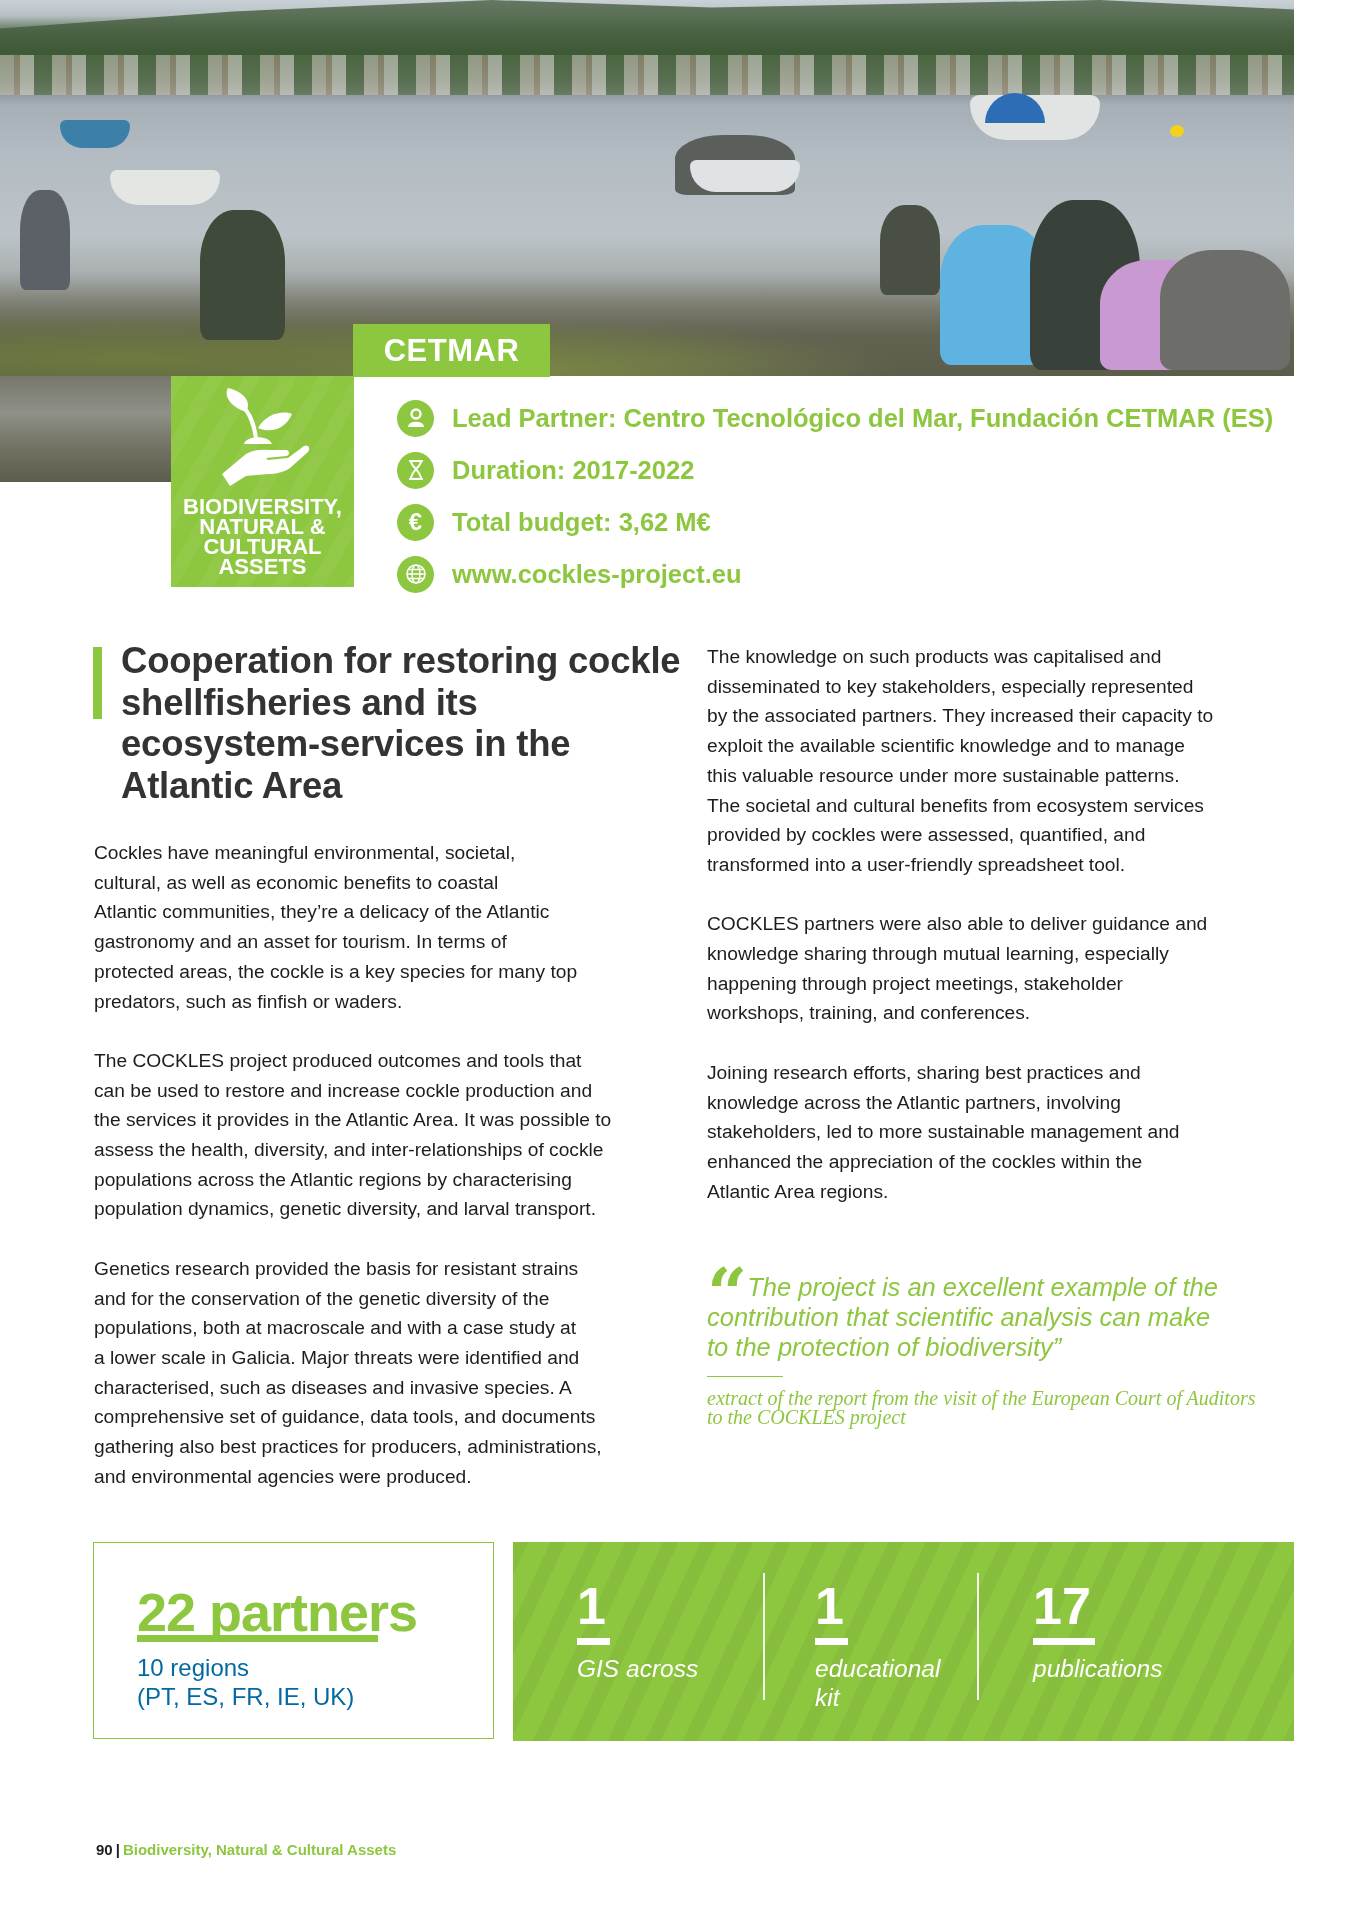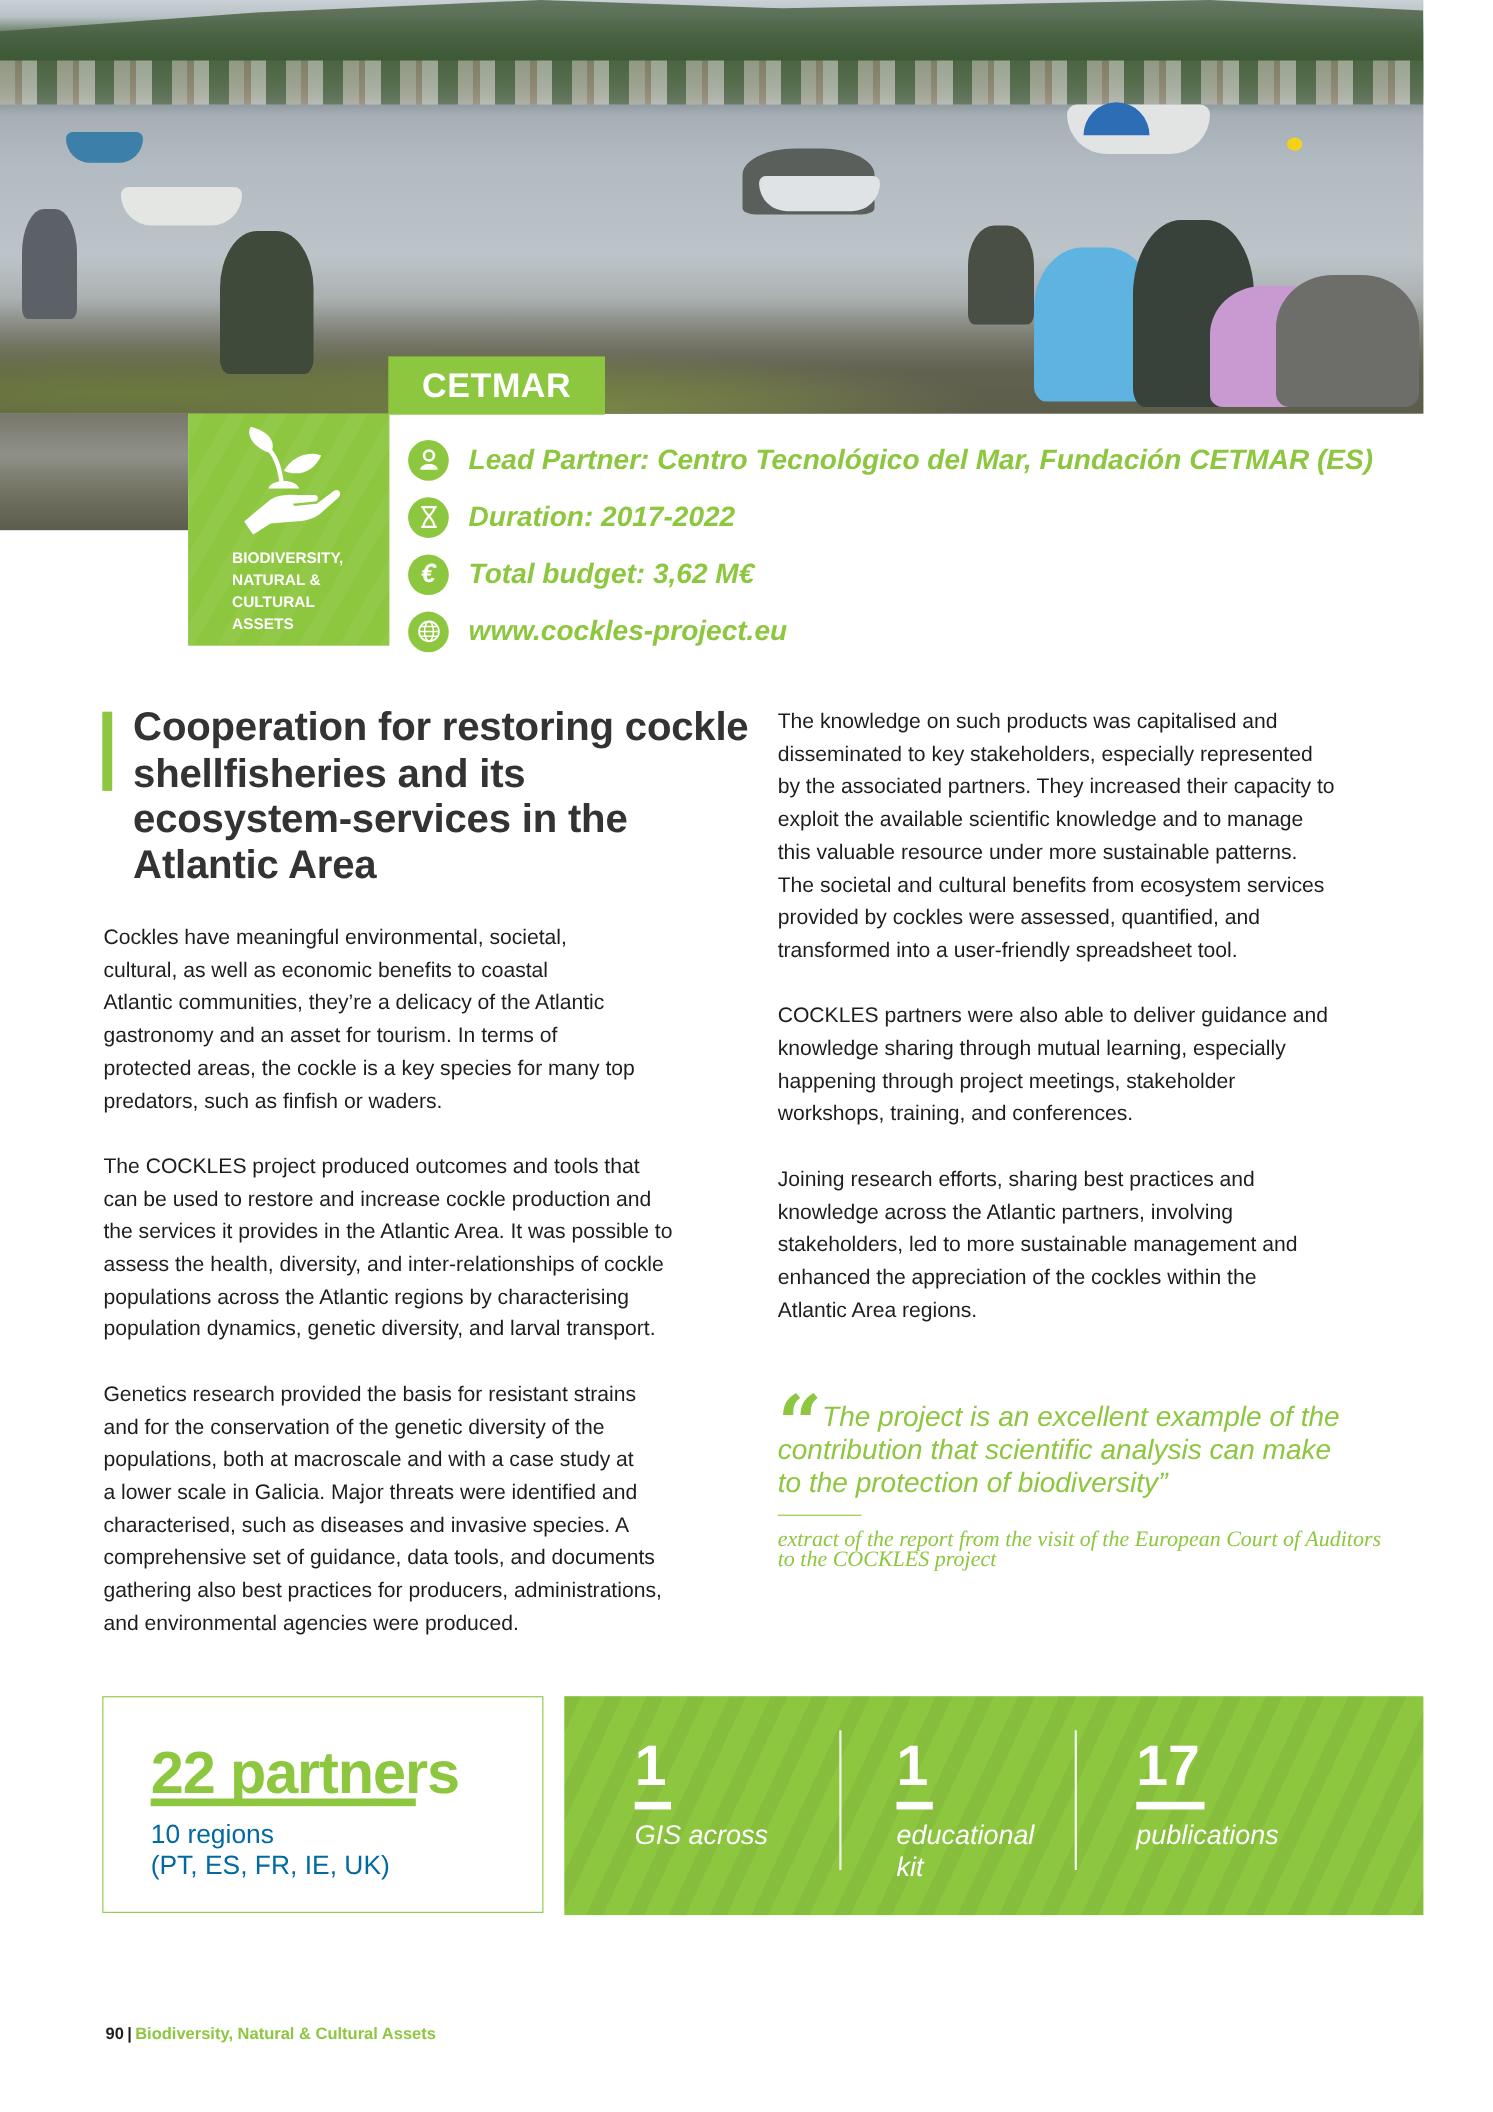--- a/index.html
+++ b/index.html
@@ -23,25 +23,25 @@
   .fig { position: absolute; background: #2f3328; border-radius: 40% 40% 10% 10%; }
 
   
   .title-tab { position: absolute; left: 353px; top: 324px; width: 197px; height: 53px; background: #8dc63f;
     display: flex; align-items: center; justify-content: center; }
   .title-tab span { color: #fff; font-weight: 700; font-size: 31px; letter-spacing: 0.5px; }
 
   .theme-badge { position: absolute; left: 171px; top: 376px; width: 183px; height: 211px; background: #8dc63f;
     background-image: repeating-linear-gradient(120deg, rgba(255,255,255,0.05) 0 14px, rgba(0,0,0,0) 14px 32px); }
   .theme-badge svg { position: absolute; left: 45px; top: 12px; }
-  .theme-badge .badge-text { position: absolute; left: 0; top: 121px; width: 100%; text-align: left;
-    color: #fff; font-weight: 700; font-size: 14px; line-height: 20px; margin-left: 40px; }
-
-  
-  .info { position: absolute; left: 371px; top: 392px; font-style: italic; }
+  .theme-badge .badge-text { position: absolute; left: 0; top: 121px; width: 100%; text-align: center;
+    color: #fff; font-weight: 700; font-size: 22px; line-height: 20px; }
+
+  
+  .info { position: absolute; left: 397px; top: 392px; }
   .info-row { display: flex; align-items: center; height: 52px; }
   .info-icon { width: 37px; height: 37px; border-radius: 50%; background: #8dc63f; display: flex; align-items: center; justify-content: center; flex: none; }
   .info-text { margin-left: 18px; color: #8dc63f; font-weight: 700; font-size: 25.5px; white-space: nowrap; }
 
   
   .heading-bar { position: absolute; left: 93px; top: 647px; width: 9px; height: 72px; background: #8dc63f; }
   .heading { position: absolute; left: 121px; top: 640px; width: 560px; font-weight: 700; font-size: 36.5px; line-height: 41.5px; color: #333333; letter-spacing: -0.2px; }
 
   .col { position: absolute; font-size: 19.2px; line-height: 29.7px; color: #1d1d1b; }
   .col p { margin-bottom: 29.7px; white-space: pre-line; }

